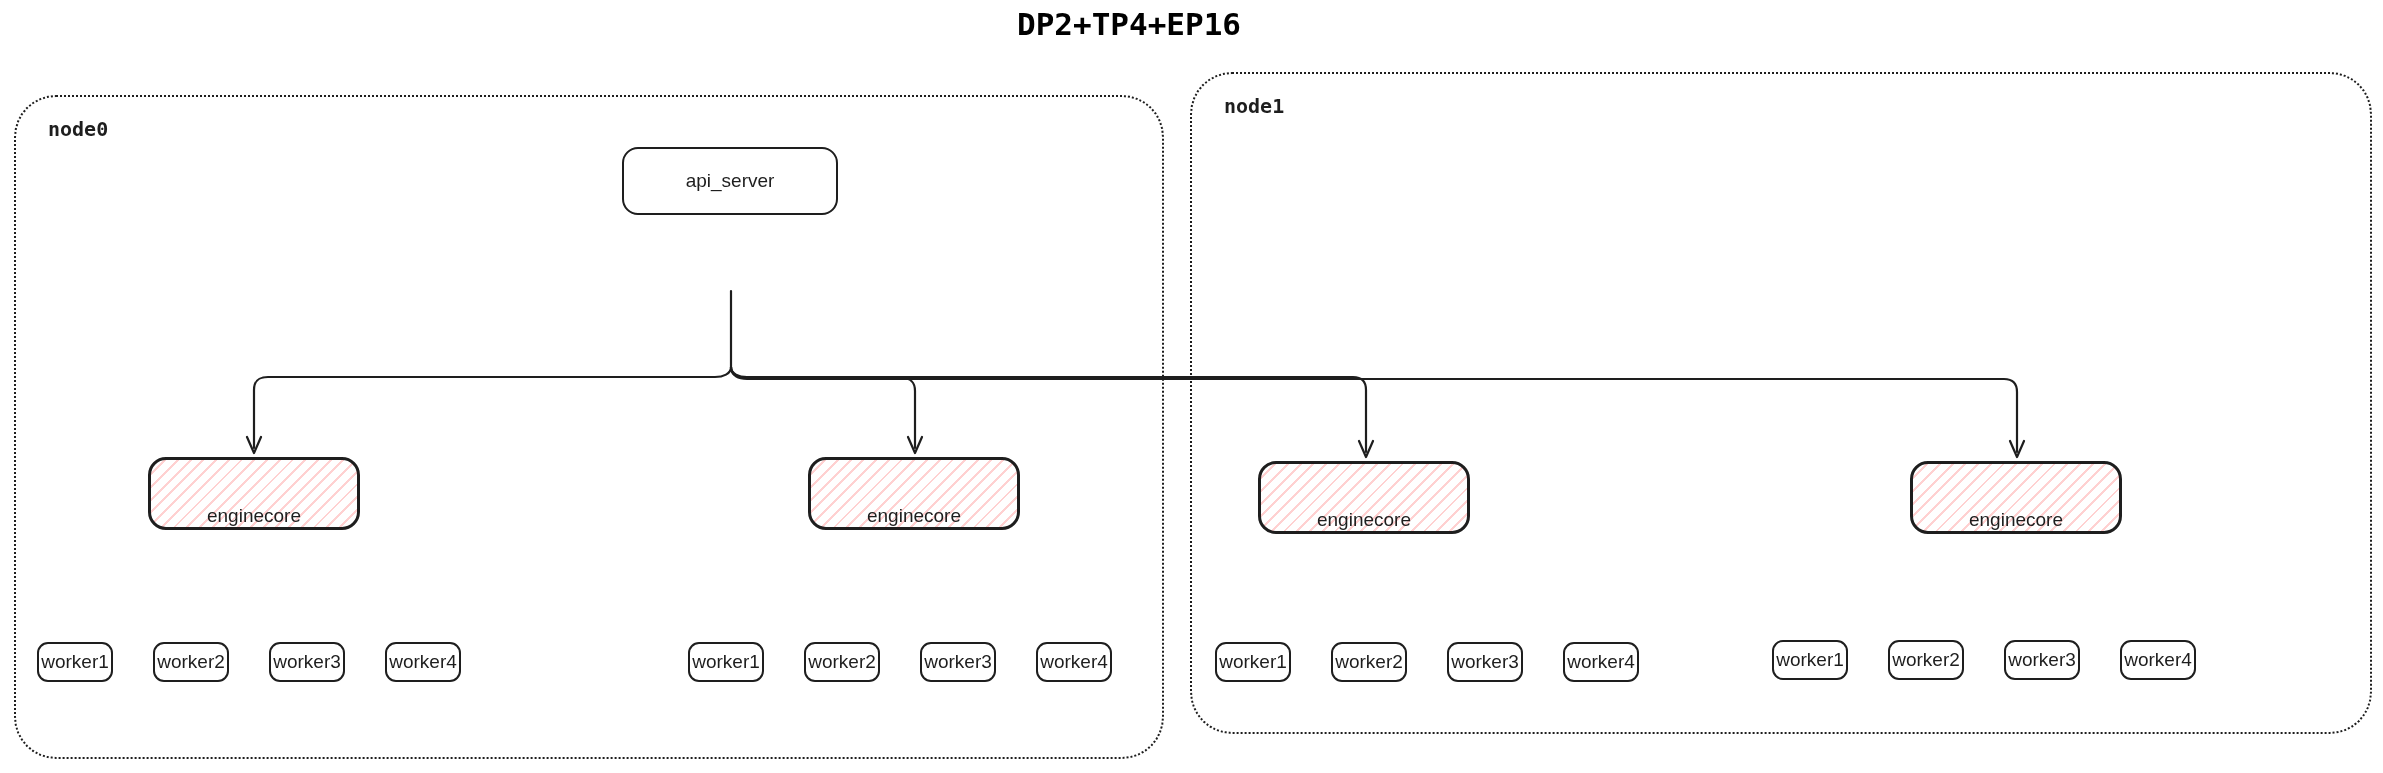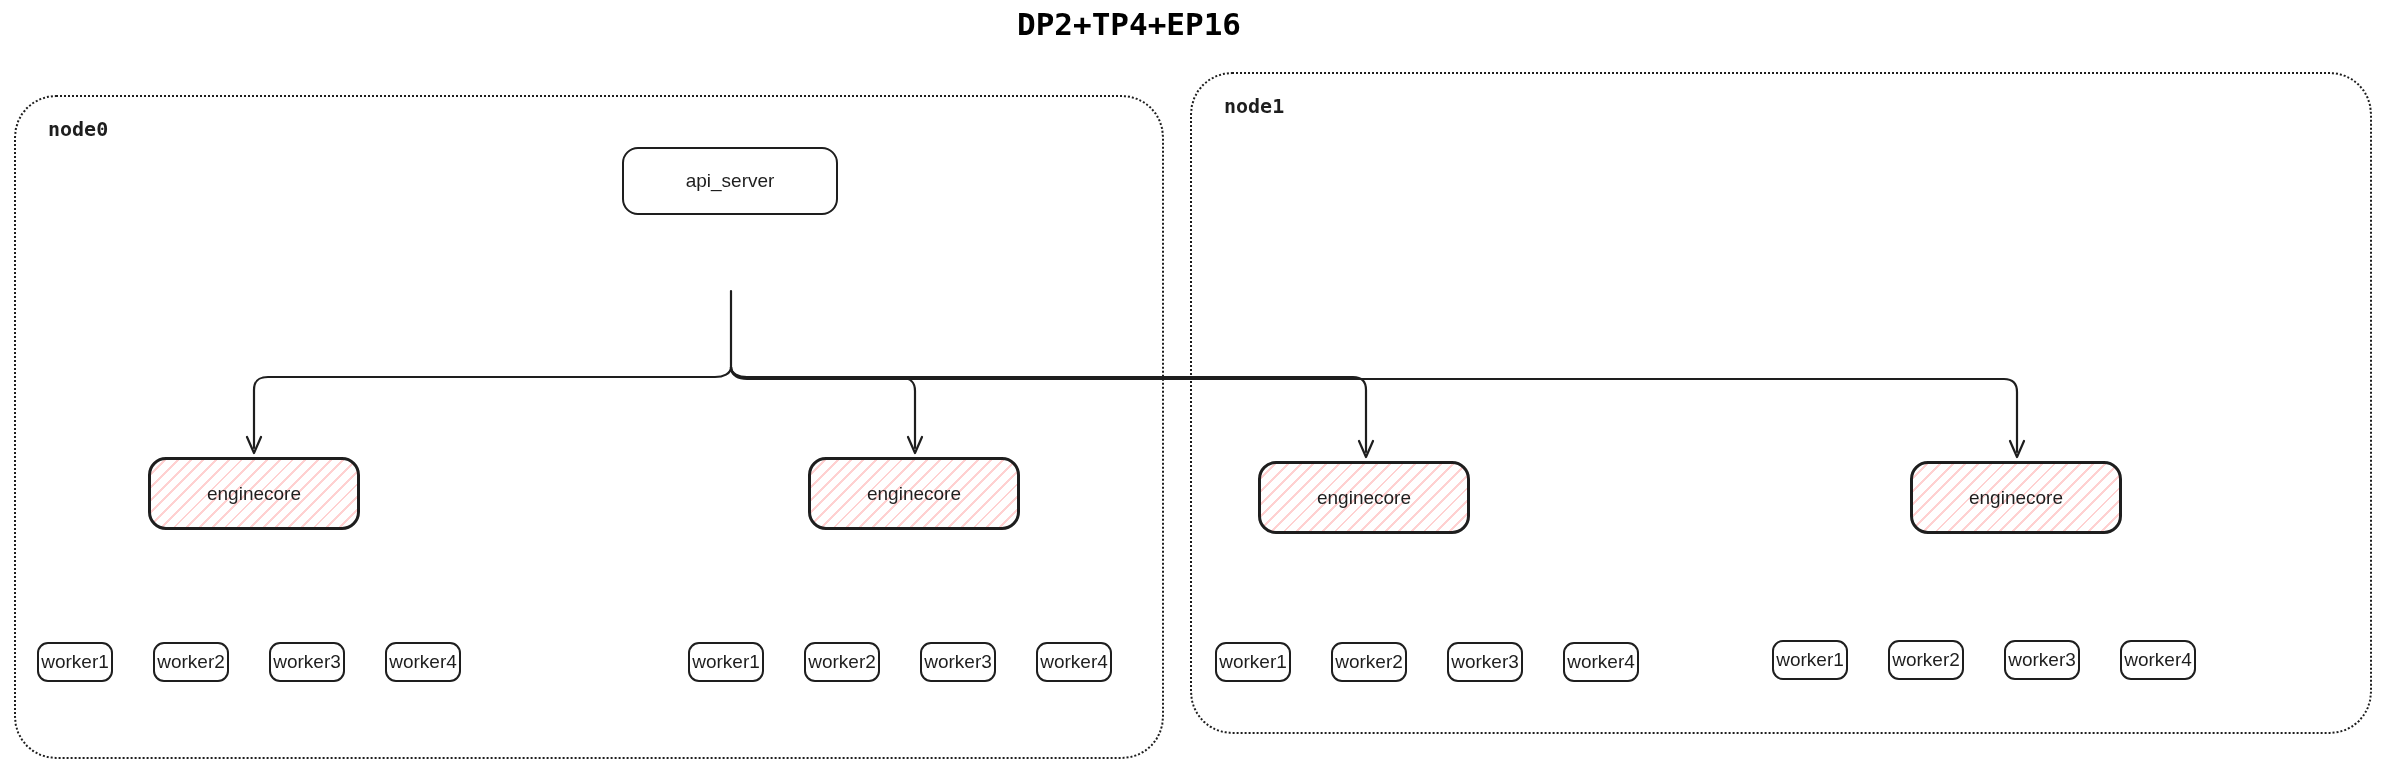--- a/index.html
+++ b/index.html
@@ -48,21 +48,21 @@
   }
   .hatch-red{
     background-color:#ffffff;
     background-image:repeating-linear-gradient(135deg,
       rgba(255,201,201,0.85) 0px, rgba(255,201,201,0.85) 2px,
       transparent 2px, transparent 9px);
   }
   .enginecore{
     border:3px solid #1e1e1e;
     border-radius:18px;
-    width:212px;height:73px;
+    width:212px;height:73px;align-items:flex-end;
   }
   .worker{
     border:2.5px solid #1e1e1e;
     border-radius:11px;
     width:76px;height:40px;
   }
 </style>
 </head>
 <body>
 

